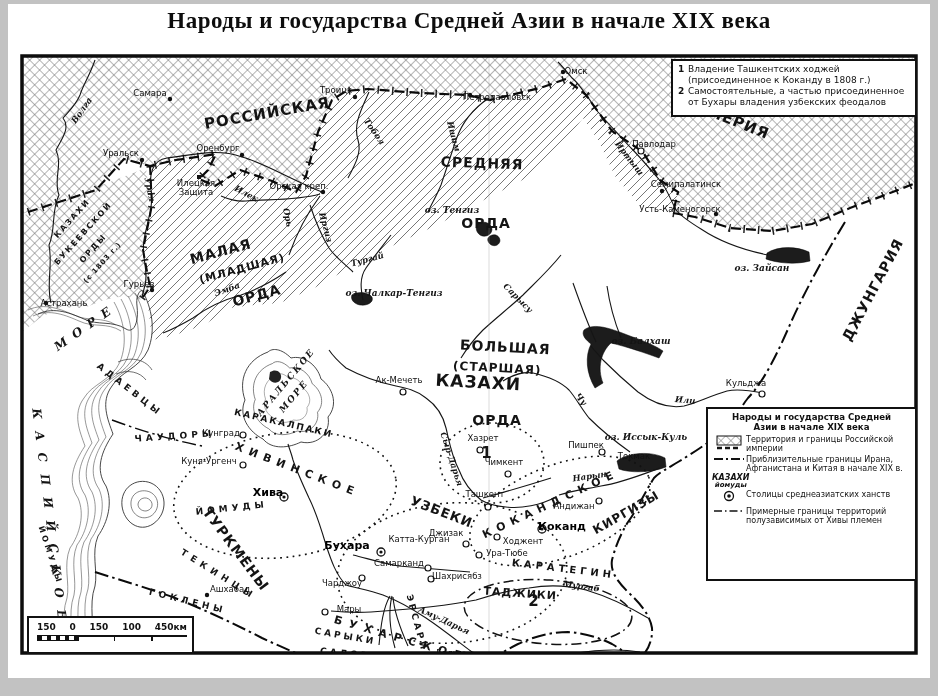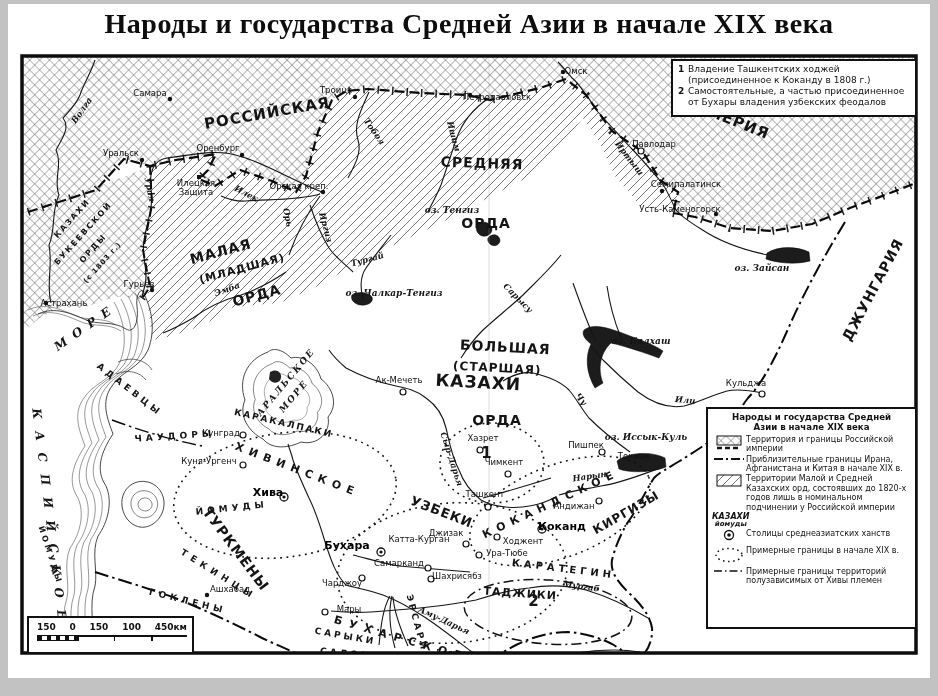--- a/index.html
+++ b/index.html
@@ -1,35 +1,35 @@
 <!DOCTYPE html>
 <html><head>
 <meta charset="utf-8">
 <style>
   html,body{margin:0;padding:0}
   body{width:938px;height:696px;background:#c2c2c2;position:relative;overflow:hidden;
        font-family:"DejaVu Sans",sans-serif}
   #page{position:absolute;left:8px;top:4px;width:922px;height:674px;background:#fff}
   #title{position:absolute;left:0;top:8px;width:938px;text-align:center;
-         font-family:"Liberation Serif",serif;font-weight:bold;font-size:28px;color:#0d0d0d;
+         font-family:"Liberation Serif",serif;font-weight:bold;font-size:23px;color:#0d0d0d;
          letter-spacing:.5px}
   #map-wrap{position:absolute;left:0;top:0;width:938px;height:696px}
   svg text{user-select:none}
   .ml{fill:#141414}
   .rg{font-weight:bold;letter-spacing:1px}
   .kh{font-weight:bold}
   .tr{font-weight:bold}
   .wt{font-style:italic;font-family:"DejaVu Serif",serif;font-weight:bold}
   .ct{font-size:8.5px;fill:#111}
   .ctb{font-size:11px;font-weight:bold;fill:#000}
   .box{position:absolute;background:#fff;border:2px solid #111;color:#111;box-sizing:border-box}
   #legend-top{left:671px;top:59px;width:246px;height:58px;padding:3px 5px;font-size:9px;line-height:1.22}
   .lt-item{display:flex}
   .lt-num{font-weight:bold;width:10px;flex:0 0 10px}
-  #legend-main{left:706px;top:407px;width:211px;height:222px;padding:3px 4px;font-size:8px;line-height:1.18;border-width:2px}
+  #legend-main{left:706px;top:407px;width:211px;height:174px;padding:3px 4px;font-size:8px;line-height:1.18;border-width:2px}
   #legend-main .lg-title{font-weight:bold;text-align:center;font-size:8.6px;line-height:1.2;margin-bottom:2px}
   .lg-item{display:flex;align-items:flex-start;margin-bottom:1px}
   .lg-sym{flex:0 0 34px;text-align:center}
   .lg-txt{flex:1}
   .samp1{font-weight:bold;font-style:italic;font-size:8px;line-height:1}
   .samp2{font-weight:bold;font-style:italic;font-size:7px;line-height:1}
   #scale-box{left:27px;top:616px;width:167px;height:38px;padding:4px 24px 0 8px;font-size:9px}
   #scale-nums{display:flex;justify-content:space-between;width:150px;font-weight:bold;letter-spacing:0}
   #scale-bar{margin-top:3px;width:150px;height:5px;display:flex}
   #scale-bar .seg1{width:38px;height:4px;border:1px solid #111;
@@ -321,48 +321,32 @@
   <div class="lg-item">
     <span class="lg-sym">
       <svg width="30" height="8">
           <line x1="0" y1="4" x2="30" y2="4" stroke="#111" stroke-width="2.2" stroke-dasharray="9 3 2 3"></line>
         </svg>
     </span>
     <span class="lg-txt">Приблизительные границы Ирана, Афганистана и Китая в начале XIX в.</span>
   </div>
   <div class="lg-item">
     <span class="lg-sym">
-      <svg width="26" height="14">
-          <rect x="1" y="1" width="24" height="11" fill="url(#diag)" stroke="#111"></rect>
-        </svg>
-    </span>
-    <span class="lg-txt">Территории Малой и Средней Казахских орд, состоявших до 1820-х годов лишь в номинальном подчинении у Российской империи</span>
-  </div>
-  <div class="lg-item">
-    <span class="lg-sym">
       <div class="samp1">КАЗАХИ</div>
       <div class="samp2">йомуды</div>
     </span>
   </div>
   <div class="lg-item">
     <span class="lg-sym">
       <svg width="14" height="13">
           <circle cx="7" cy="6" r="4.5" fill="none" stroke="#111" stroke-width="1.3"></circle>
           <circle cx="7" cy="6" r="1.8" fill="#111"></circle>
         </svg>
     </span>
     <span class="lg-txt">Столицы среднеазиатских ханств</span>
-  </div>
-  <div class="lg-item">
-    <span class="lg-sym">
-      <svg width="32" height="18">
-          <ellipse cx="16" cy="9" rx="13" ry="6.5" fill="none" stroke="#111" stroke-width="1.5" stroke-dasharray="1.5 3.5"></ellipse>
-        </svg>
-    </span>
-    <span class="lg-txt">Примерные границы в начале XIX в.</span>
   </div>
   <div class="lg-item">
     <span class="lg-sym">
       <svg width="30" height="8">
           <line x1="0" y1="4" x2="30" y2="4" stroke="#111" stroke-width="1.6" stroke-dasharray="8 3 1.5 3"></line>
         </svg>
     </span>
     <span class="lg-txt">Примерные границы территорий полузависимых от Хивы племен</span>
   </div>
 </div>

